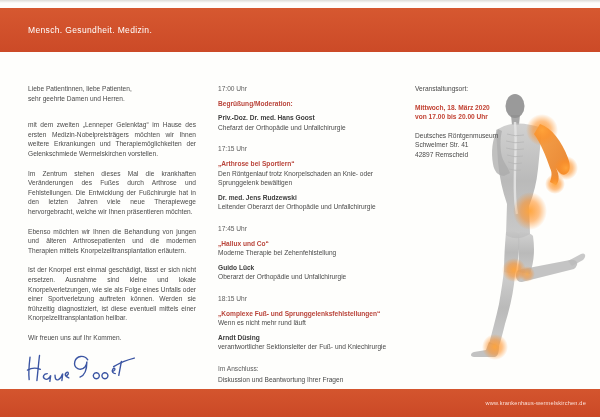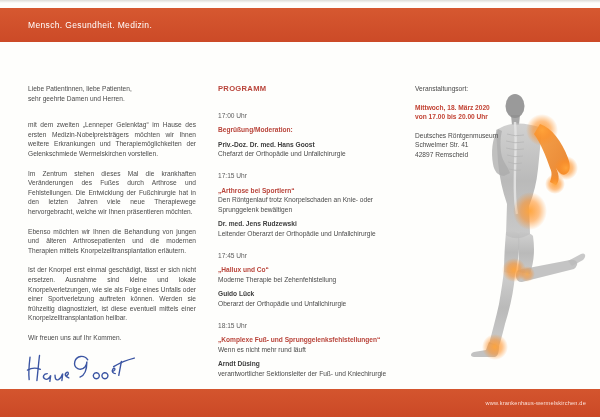--- a/index.html
+++ b/index.html
@@ -2,21 +2,21 @@
 <html><head>
 <meta charset="utf-8">
 <style>
   html,body{margin:0;padding:0;background:#ffffff;}
   .page{position:relative;width:600px;height:420px;background:#fefefc;overflow:hidden;
         font-family:"Liberation Sans",sans-serif;color:#4a4a4a;}
   .scan-edge{position:absolute;top:0;left:0;right:0;height:3px;
              background:linear-gradient(#dcdcd8,rgba(255,255,255,0));}
 
   
-  .banner{position:absolute;top:8px;left:0;right:0;height:34px;
+  .banner{position:absolute;top:8px;left:0;right:0;height:44px;
           background:linear-gradient(180deg,#d65830,#cc4a27);
           display:flex;align-items:center;padding-left:28px;box-sizing:border-box;
           color:#ffffff;font-size:8.5px;letter-spacing:.35px;}
   .footer-bar{position:absolute;top:389px;left:0;right:0;height:28px;
           background:linear-gradient(180deg,#d4552e,#cb4926);
           display:flex;align-items:center;justify-content:flex-end;
           padding-right:14px;box-sizing:border-box;}
   .footer-bar .url{color:rgba(255,240,235,.9);font-size:5.6px;letter-spacing:.2px;}
 
   
@@ -85,21 +85,20 @@
         <path d="M113,11 l-3,16"></path>
         <path d="M104,17 c8,-5 16,-8 24,-10"></path>
       </g>
     </svg>
 
     <p class="signer">Priv.-Doz. Dr. med. Hans Goost</p>
     <p class="signer-role">Chefarzt der Orthopädie und Unfallchirurgie</p>
   </div>
 
   <div class="col mid">
-    <h2 class="prog-heading">PROGRAMM</h2>
 
     <section class="slot">
       <p class="time">17:00 Uhr</p>
       <p class="ttl">Begrüßung/Moderation:</p>
       <p class="spk">Priv.-Doz. Dr. med. Hans Goost</p>
       <p class="role">Chefarzt der Orthopädie und Unfallchirurgie</p>
     </section>
 
     <section class="slot">
       <p class="time">17:15 Uhr</p>

